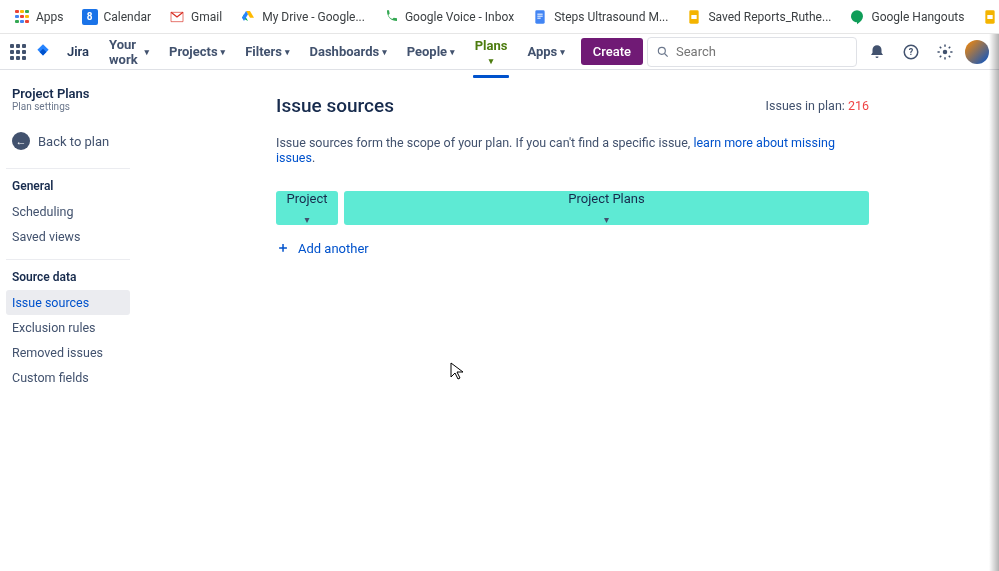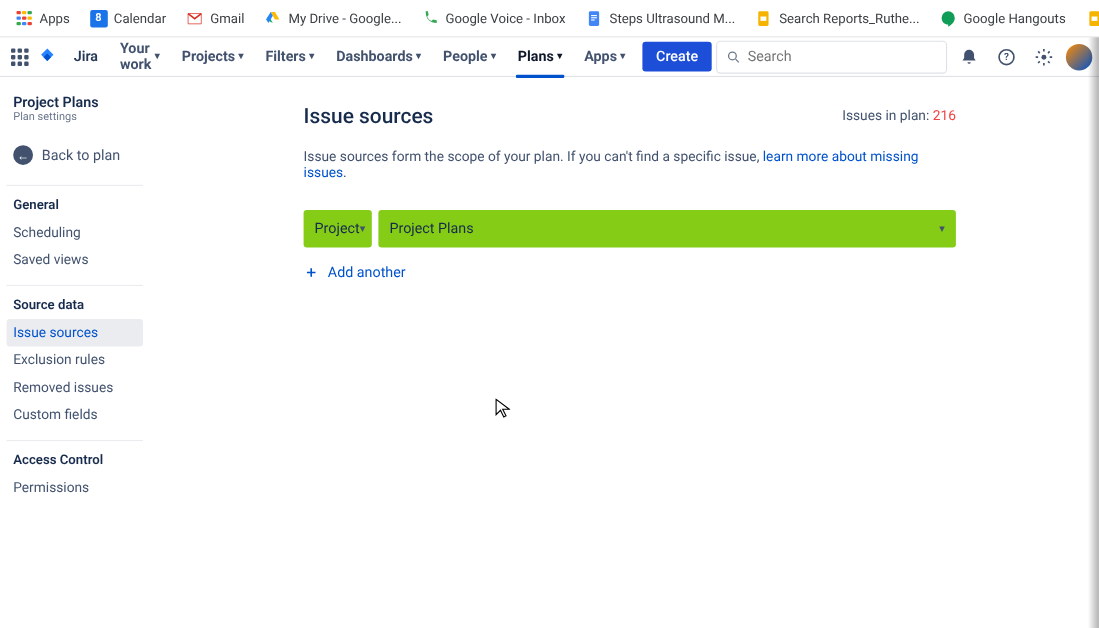--- a/index.html
+++ b/index.html
@@ -12,24 +12,24 @@
   .bm-icon { width: 16px; height: 16px; display: flex; align-items: center; justify-content: center; font-size: 14px; }
 
   
   .navbar { display: flex; align-items: center; height: 36px; padding: 0 10px; border-bottom: 1px solid #dfe1e6; gap: 4px; position: relative; }
   .switcher { width: 24px; height: 24px; display: flex; align-items: center; justify-content: center; cursor: pointer; border-radius: 3px; }
   .apps-grid { display: grid; grid-template-columns: repeat(3, 4px); grid-template-rows: repeat(3, 4px); gap: 2px; }
   .apps-grid span { width: 4px; height: 4px; background: #42526e; border-radius: 1px; }
   .logo { display: flex; align-items: center; gap: 15px; font-weight: 600; color: #253858; margin: 0 8px 0 4px; cursor: pointer; }
   .logo-mark { width: 18px; height: 18px; }
   .nav-item { display: flex; align-items: center; padding: 4px 8px; color: #42526e; font-size: 13px; cursor: pointer; border-radius: 3px; position: relative; gap: 3px; font-weight: bold; }
-  .nav-item.selected { color: #0f172a; }
+  .nav-item.selected { color: #4d7c0f; flex-direction: column; }
   .nav-item.selected::after { content:""; position:absolute; left:6px; right:6px; bottom:-8px; height:3px; background:#0052cc; border-radius:1px; }
   .chev { font-size: 9px; color: inherit; }
-  .create-btn { background: #1d4ed8; color: #fff; border: none; padding: 6px 12px; border-radius: 3px; font-size: 13px; font-weight: 500; margin-left: 4px; cursor: pointer; }
+  .create-btn { background: #701a75; color: #fff; border: none; padding: 6px 12px; border-radius: 3px; font-size: 13px; font-weight: 500; margin-left: 4px; cursor: pointer; }
   .nav-right { margin-left: auto; display: flex; align-items: center; gap: 6px; }
   .search { display: flex; align-items: center; width: 210px; height: 30px; border: 1px solid #dfe1e6; border-radius: 4px; padding: 0 8px; color: #6b778c; gap: 6px; }
   .search input { border: none; outline: none; flex: 1; font-size: 13px; color: #172b4d; background: transparent; }
   .nav-icon { width: 28px; height: 28px; display: flex; align-items: center; justify-content: center; color: #42526e; cursor: pointer; border-radius: 50%; }
   .avatar { width: 24px; height: 24px; border-radius: 50%; background: linear-gradient(135deg,#ff8b00,#0052cc); cursor: pointer; }
 
   
   .main { display: flex; height: calc(571px - 34px - 36px); }
   .sidebar { width: 136px; padding: 16px 0; border-right: none; }
   .sb-title { padding: 0 12px; font-size: 13px; font-weight: 600; color: #172b4d; }
@@ -44,21 +44,21 @@
   
   .content { flex:1; padding: 24px 130px 0 140px; position: relative; }
   .hdr-row { display:flex; align-items:center; justify-content:space-between; margin-bottom: 18px; }
   .page-h1 { font-size: 19px; font-weight: 500; color:#172b4d; }
   .plan-count { font-size: 12.5px; color:#42526e; }
   .plan-count .num { color:#ef4444; }
   .hint { font-size: 12.5px; color:#42526e; margin-bottom: 26px; }
   .hint a { color:#0052cc; text-decoration:none; }
 
   .source-row { display:flex; gap:6px; margin-bottom: 14px; }
-  .sel { background:#84cc16; border:none; border-radius:3px; display:flex; align-items:center; justify-content:space-between; padding:0 10px; height:34px; font-size:13px; color:#172b4d; cursor:pointer; }
+  .sel { background:#5eead4; border:none; border-radius:3px; display:flex; align-items:center; justify-content:space-between; padding:0 10px; height:34px; font-size:13px; color:#172b4d; cursor:pointer;flex-direction:column; }
   .sel.small { width: 62px; }
   .sel.big { flex:1; }
   .sel .chev2 { font-size:10px; color:#42526e; }
 
   .add-link { display:flex; align-items:center; gap:8px; color:#0052cc; font-size:13px; cursor:pointer; }
   .add-link .plus { font-size:14px; font-weight:600; }
 
   .cursor { position:absolute; left: 314px; top: 292px; width:14px; height:18px; pointer-events:none; }
 
   
@@ -131,21 +131,21 @@
     </span>
     <span>Steps Ultrasound M...</span>
   </div>
   <div class="bm-item">
     <span class="bm-icon fav-slides">
       <svg viewBox="0 0 24 24">
           <rect x="5" y="2" width="14" height="20" rx="2" fill="#f4b400"></rect>
           <rect x="8" y="9" width="8" height="6" fill="#fff"></rect>
         </svg>
     </span>
-    <span>Search Reports_Ruthe...</span>
+    <span>Saved Reports_Ruthe...</span>
   </div>
   <div class="bm-item">
     <span class="bm-icon fav-hangouts">
       <svg viewBox="0 0 24 24">
           <path d="M12 2a9 9 0 00-9 9c0 5 4 9 9 9v3c5-3 9-7 9-12a9 9 0 00-9-9z" fill="#0f9d58"></path>
         </svg>
     </span>
     <span>Google Hangouts</span>
   </div>
   <div class="bm-item">
@@ -257,24 +257,20 @@
     </div>
 
     <div class="sb-group">
       <div class="sb-label">Source data</div>
       <div class="sb-link active">Issue sources</div>
       <div class="sb-link">Exclusion rules</div>
       <div class="sb-link">Removed issues</div>
       <div class="sb-link">Custom fields</div>
     </div>
 
-    <div class="sb-group">
-      <div class="sb-label">Access Control</div>
-      <div class="sb-link">Permissions</div>
-    </div>
 
   </div>
 
   <div class="content">
     <div class="hdr-row">
       <h1 class="page-h1">Issue sources</h1>
       <div class="plan-count">
         <span>Issues in plan: </span><span class="num">216</span>
       </div>
     </div>

